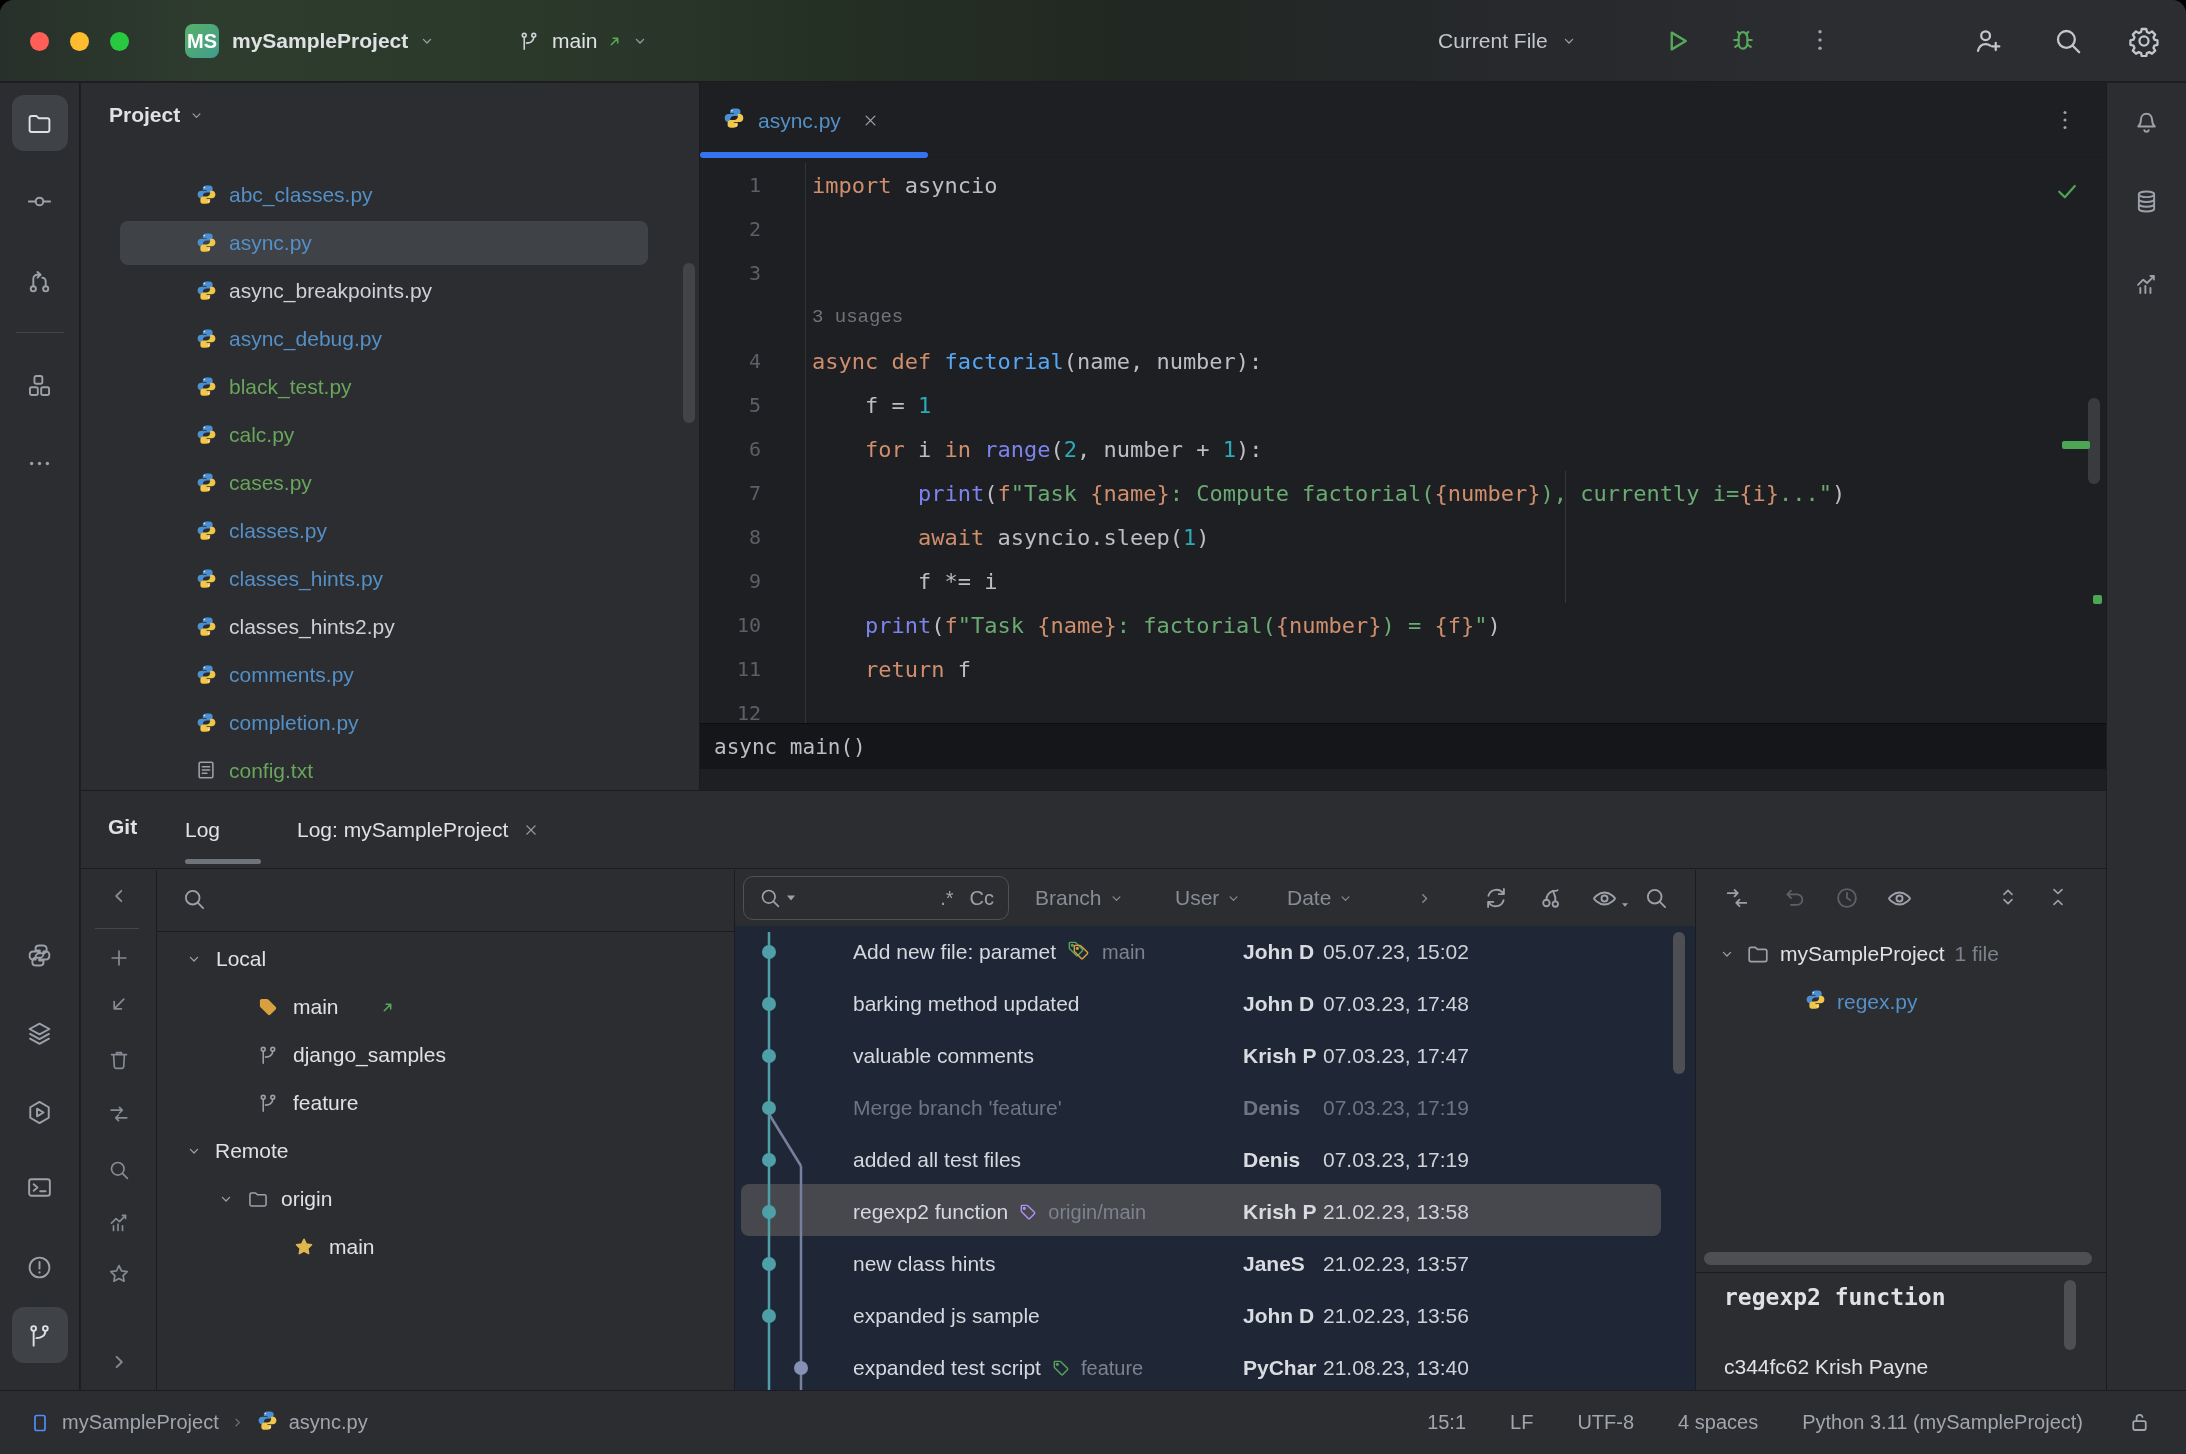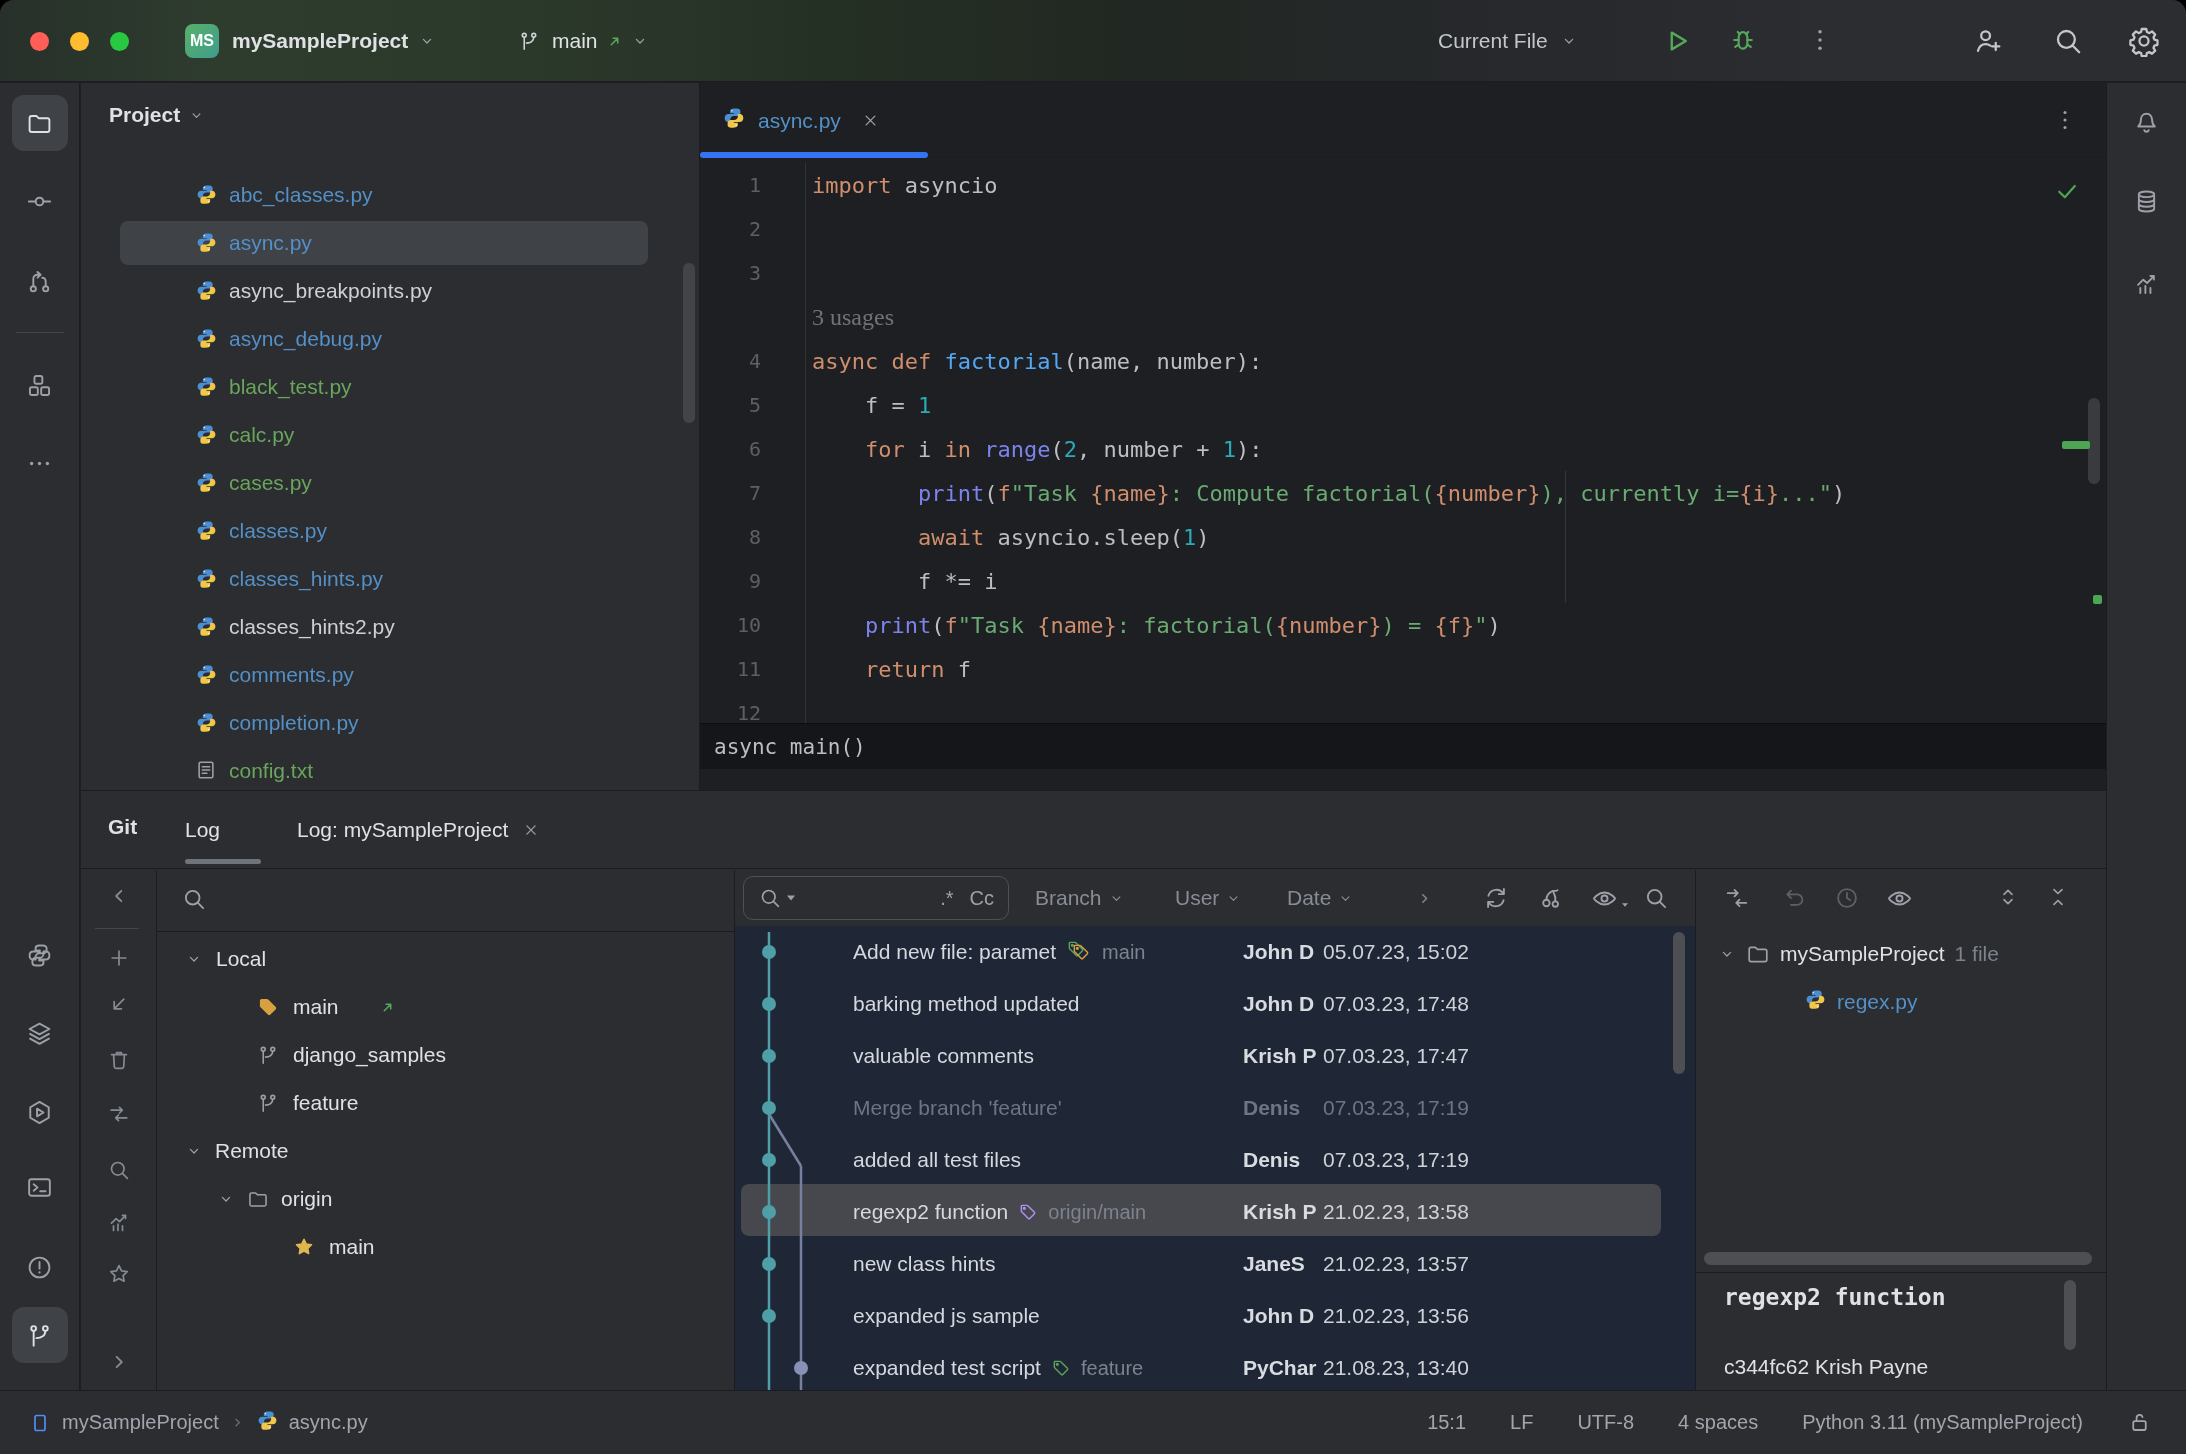--- a/index.html
+++ b/index.html
@@ -12,21 +12,21 @@
   html,body{background:#000;width:2186px;height:1454px;font-family:"Liberation Sans",sans-serif;}
   .win{position:relative;width:2186px;height:1454px;background:var(--bg);border-radius:14px 14px 0 0;overflow:hidden}
   .abs{position:absolute}
   svg.ic{display:block;fill:none;stroke:currentColor;stroke-width:1.7;stroke-linecap:round;stroke-linejoin:round}
   
   .titlebar{position:absolute;left:0;top:0;width:2186px;height:82px;
     background:linear-gradient(90deg,#27302a 0%,#2e3c2e 10%,#2b392b 24%,#253024 38%,#212722 52%,#26282b 68%,#2b2d30 84%);
     border-bottom:1px solid var(--border)}
   .light{position:absolute;top:32px;width:19px;height:19px;border-radius:50%}
   .badge{position:absolute;left:185px;top:24px;width:34px;height:34px;border-radius:8px;
-    background:linear-gradient(135deg,#58b16a,#3f9c8c);color:#fff;font-size:16px;font-weight:700;
+    background:linear-gradient(135deg,#58b16a,#3f9c8c);color:#fff;font-size:20px;font-weight:700;
     display:flex;align-items:center;justify-content:center}
   .tb-txt{position:absolute;top:0;height:82px;display:flex;align-items:center;color:var(--t1);font-size:21px}
   .tb-dim{color:var(--t2)}
   
   .stripe{position:absolute;top:83px;width:80px;height:1307px;background:var(--panel)}
   .stripe.l{left:0;border-right:1px solid var(--border)}
   .stripe.r{left:2106px;border-left:1px solid var(--border)}
   .sic{position:absolute;left:50%;transform:translate(-50%,-50%);color:var(--t2);width:56px;height:56px;
     display:flex;align-items:center;justify-content:center;border-radius:12px}
   .sic.active{background:var(--sel);color:var(--t1)}
@@ -45,21 +45,21 @@
   .editor{position:absolute;left:700px;top:83px;width:1406px;height:707px;background:var(--bg)}
   .tabbar{position:absolute;left:0;top:0;width:100%;height:75px;border-bottom:1px solid var(--border)}
   .tab{position:absolute;left:0;top:0;width:228px;height:75px;display:flex;align-items:center;gap:12px;padding-left:22px;font-size:21px;color:var(--blue)}
   .tabline{position:absolute;left:0;top:69px;width:228px;height:6px;background:var(--accent);border-radius:3px}
   .kebab{position:absolute;right:28px;top:24px;color:var(--t2)}
   .inspect{position:absolute;right:26px;top:95px;color:#4ca654}
   .codewrap{position:absolute;left:0;top:80px;width:100%}
   .crow{display:flex;height:44px;align-items:center;font-family:"DejaVu Sans Mono",monospace;font-size:22px}
   .crow .num{width:106px;padding-right:44px;text-align:right;color:#5c6066;font-size:20px;border-right:1px solid #313438;height:44px;line-height:44px;flex:none}
   .crow .ctext{padding-left:6px;white-space:pre;color:#bcbec4}
-  .crow .inlay{padding-left:6px;color:var(--t3);font-size:24px;font-family:Liberation Serif, serif}
+  .crow .inlay{padding-left:6px;color:var(--t3);font-size:19px;font-family:Liberation Mono, monospace}
   .tk-k{color:#cf8e6d}.tk-fn{color:#56a8f5}.tk-s{color:#6aab73}.tk-n{color:#2aacb8}.tk-b{color:#7d83ec}.tk-v{color:#cf8e6d}.tk-d{color:#bcbec4}
   .guide{position:absolute;left:865px;top:388px;width:1px;height:132px;background:#33363a}
   .sticky{position:absolute;left:0;top:640px;width:100%;height:46px;background:#151619;border-top:1px solid #0c0d0f;
     display:flex;align-items:center;padding-left:14px;font-family:"DejaVu Sans Mono",monospace;font-size:21px;color:#bcbec4}
   .escroll{position:absolute;right:6px;top:315px;width:12px;height:86px;background:#4d4f53;border-radius:6px;opacity:.6}
   .chmark{position:absolute;right:16px;top:358px;width:28px;height:8px;background:#4ca654;border-radius:2px}
   .chtick{position:absolute;right:4px;top:512px;width:9px;height:9px;background:#4ca654;border-radius:2px}
   
   .git{position:absolute;left:81px;top:790px;width:2025px;height:600px;background:var(--panel);border-top:1px solid var(--border)}
   .githead{position:absolute;left:0;top:0;width:100%;height:78px;border-bottom:1px solid var(--border)}

